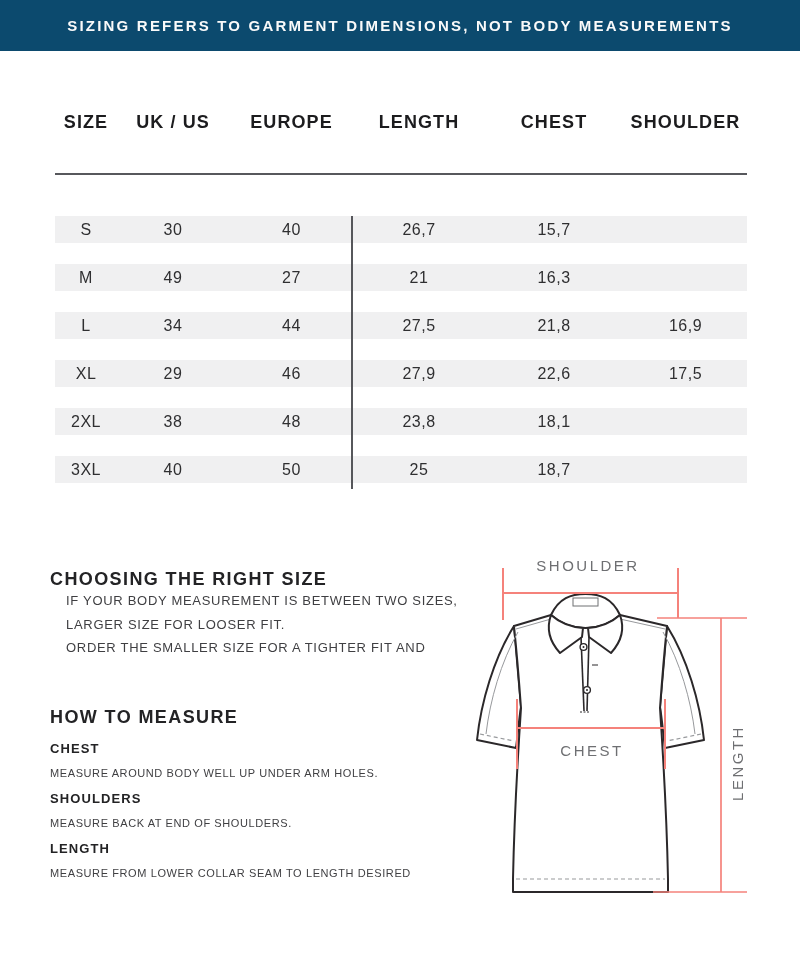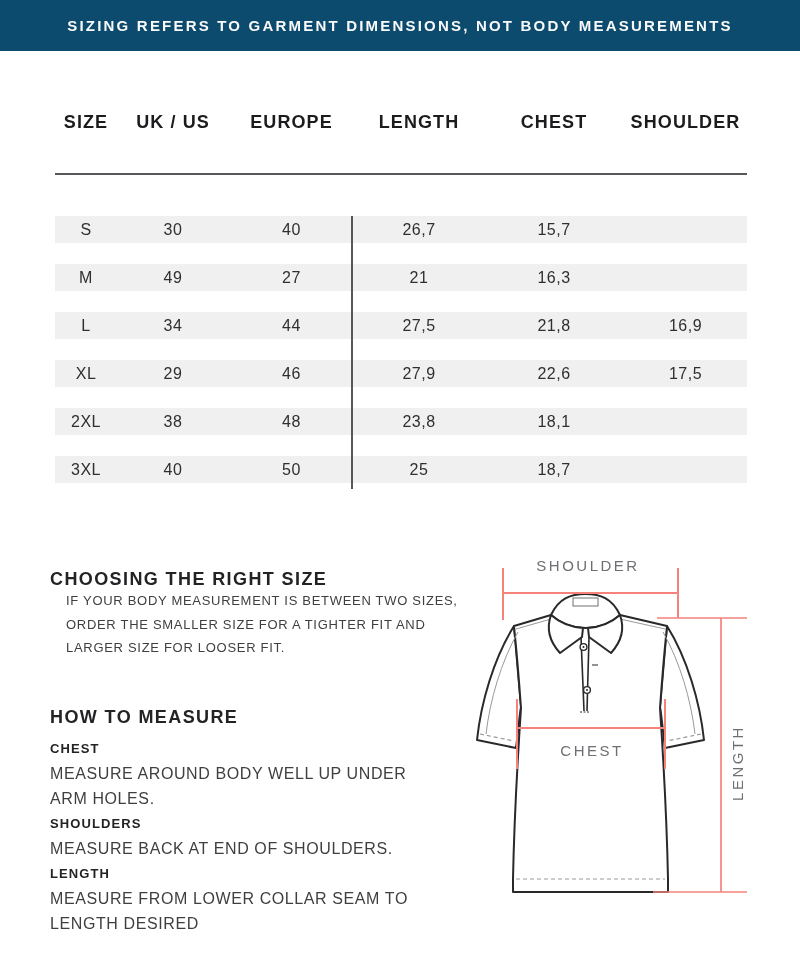--- a/index.html
+++ b/index.html
@@ -38,21 +38,21 @@
 
   
   .section-heading{
     left:50px;font-size:18px;font-weight:700;letter-spacing:1.4px;color:#232325;white-space:nowrap;
   }
   .body-copy{
     left:50px;font-size:13px;letter-spacing:.7px;color:#3f3f42;line-height:23.5px;margin-left:16px;
   }
   .measure-list{left:50px;top:736px;width:378px;line-height:25px;}
   .measure-term{font-size:13px;font-weight:700;letter-spacing:1.1px;color:#232325;}
-  .measure-desc{font-size:16px;letter-spacing:.6px;color:#3f3f42;}
+  .measure-desc{font-size:11px;letter-spacing:.6px;color:#3f3f42;}
 
   
   .diagram-svg{left:450px;top:545px;width:350px;height:375px;}
   .diag-label{
     font-family:"Liberation Sans",sans-serif;font-size:15px;letter-spacing:2.5px;fill:#6e6f72;
   }
 </style>
 </head>
 <body>
 
@@ -122,22 +122,22 @@
     <div class="cell">18,7</div>
   </div>
 
   <div class="abs tbl-divider"></div>
 </section>
 
 <h2 class="abs section-heading" style="top:554px">CHOOSING THE RIGHT SIZE</h2>
 
 <div class="abs body-copy" style="top:589px">
   <div>IF YOUR BODY MEASUREMENT IS BETWEEN TWO SIZES,</div>
+  <div>LARGER SIZE FOR LOOSER FIT.</div>
   <div>ORDER THE SMALLER SIZE FOR A TIGHTER FIT AND</div>
-  <div>LARGER SIZE FOR LOOSER FIT.</div>
 </div>
 
 <h2 class="abs section-heading" style="top:692px">HOW TO MEASURE</h2>
 
 <div class="abs measure-list">
   <div class="measure-term">CHEST</div>
   <div class="measure-desc">MEASURE AROUND BODY WELL UP UNDER ARM HOLES.</div>
   <div class="measure-term">SHOULDERS</div>
   <div class="measure-desc">MEASURE BACK AT END OF SHOULDERS.</div>
   <div class="measure-term">LENGTH</div>

